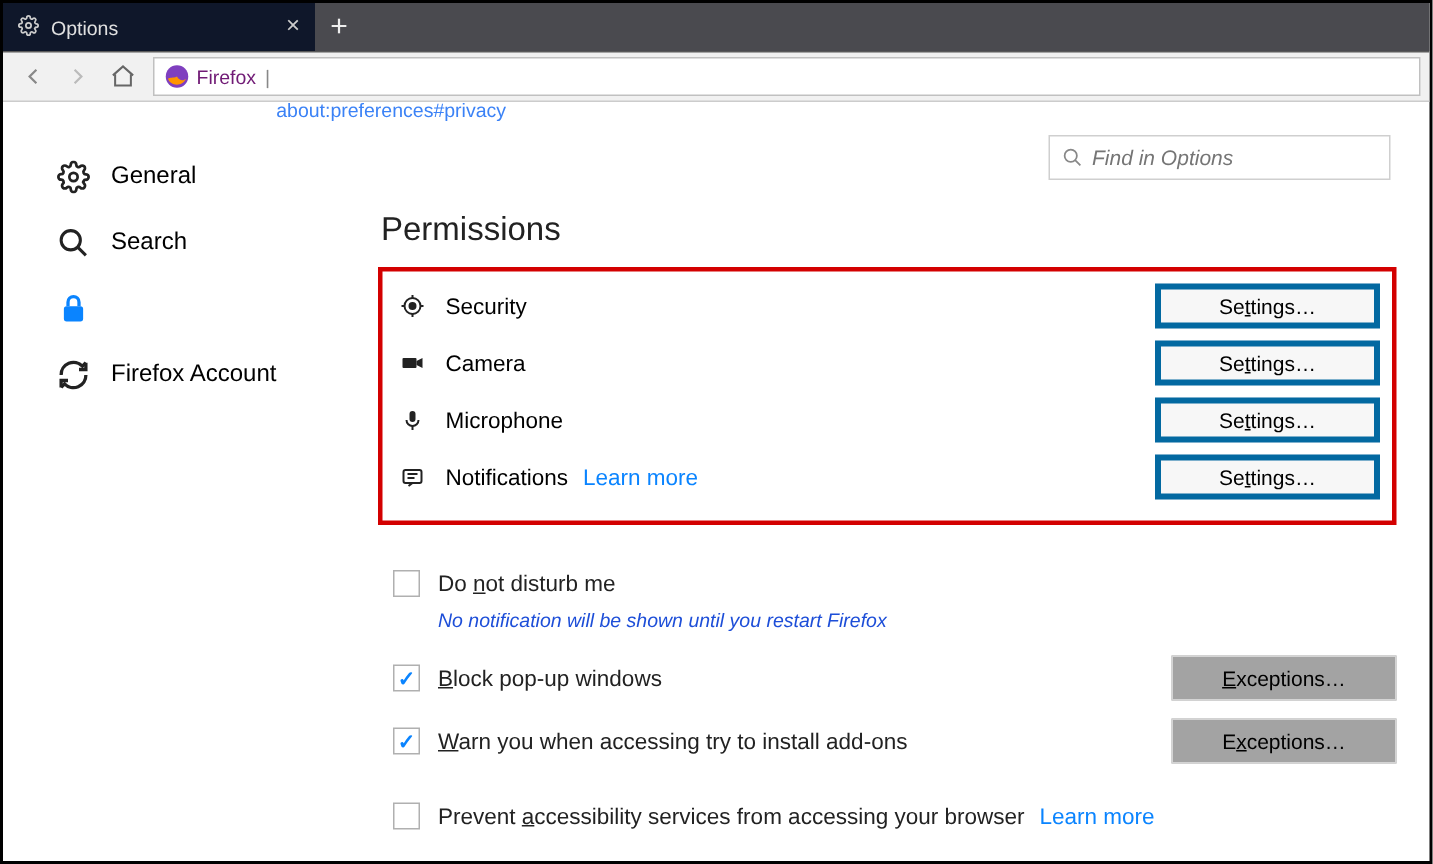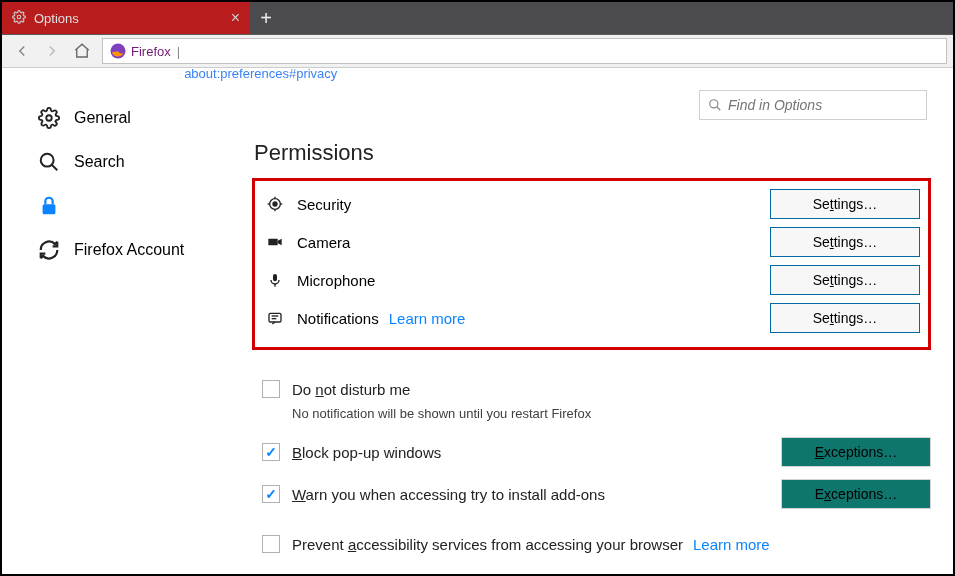--- a/index.html
+++ b/index.html
@@ -1,20 +1,20 @@
 <!DOCTYPE html>
 <html><head>
 <meta charset="utf-8">
 <style>
   * { box-sizing: border-box; margin: 0; padding: 0; font-family: "Segoe UI", Arial, sans-serif; }
   body { width: 955px; height: 576px; border: 2px solid #000; background: #fff; overflow: hidden; }
 
   
   .tabbar { height: 32px; background: #4a4a4f; display: flex; align-items: stretch; }
-  .tab { width: 248px; background: #b91c1c; color: #e0e0e0; display: flex; align-items: center; padding: 0 10px; font-size: 13px; gap: 8px; }
+  .tab { width: 208px; background: #0f172a; color: #e0e0e0; display: flex; align-items: center; padding: 0 10px; font-size: 13px; gap: 8px; }
   .tab .spacer { flex: 1; }
   .tab-close { color: #ccc; font-size: 16px; line-height: 1; }
   .newtab { width: 32px; display: flex; align-items: center; justify-content: center; color: #eee; font-size: 20px; font-weight: 300; }
 
   
   .navbar { height: 34px; background: #f1f1f1; border-top: 1px solid #5a5a5a; border-bottom: 1px solid #ccc; display: flex; align-items: center; padding: 0 6px; gap: 2px; }
   .nav-btn { width: 28px; height: 28px; display: flex; align-items: center; justify-content: center; color: #888; }
   .urlbar { flex: 1; height: 26px; background: #fff; border: 1px solid #c0c0c0; display: flex; align-items: center; padding: 0 6px; margin-left: 4px; font-size: 13px; }
   .ff-icon { width: 18px; height: 18px; margin-right: 4px; }
   .ff-label { color: #701a75; margin-right: 6px; font-size: 13px; }
@@ -33,28 +33,28 @@
   .search-box input { border:none; outline:none; flex:1; font-size:14px; font-style:italic; color:#777; background:transparent; }
 
   h2.section-title { font-size: 22px; font-weight: 500; color: #222; margin: 48px 0 12px 2px; }
 
   .perm-box { border: 3px solid #d30000; padding: 4px 8px 10px 8px; }
   .perm-row { display:flex; align-items:center; height: 38px; }
   .perm-row .picon { width: 24px; display:flex; justify-content:center; margin-right: 10px; }
   .perm-row .plabel { font-size: 15px; }
   .perm-row .link { color: #0a84ff; margin-left: 10px; font-size: 15px; }
   .perm-row .spacer { flex:1; }
-  .settings-btn { width: 150px; height: 30px; background: #f7f7f7; border: 1px solid #0369a1; font-size: 14px; }
+  .settings-btn { width: 150px; height: 30px; background: #f7f7f7; border: 4px solid #0369a1; font-size: 14px; }
 
   .check-row { display:flex; align-items:center; padding: 6px 0 6px 10px; font-size: 15px; color: #222; }
   .check { width: 18px; height: 18px; border: 1px solid #b0b0b0; margin-right: 12px; display:flex; align-items:center; justify-content:center; }
   .check.checked::after { content:"✓"; color:#0a84ff; font-size:14px; font-weight:bold; }
   .check-row .spacer { flex:1; }
-  .exceptions-btn { width: 150px; height: 30px; background:#0f766e; border:1px solid #d4d4d4; font-size:14px; }
-  .hint { font-size: 13px; color: #404040; padding: 2px 0 10px 40px; }
+  .exceptions-btn { width: 150px; height: 30px; background:#a3a3a3; border:1px solid #d4d4d4; font-size:14px; }
+  .hint { font-size: 13px; color: #1d4ed8; padding: 2px 0 10px 40px; font-style: italic; }
   .check-row .link { color:#0a84ff; margin-left:10px; }
 
   .under { text-decoration: underline; }
 </style>
 </head>
 <body>
 
 <div class="tabbar">
   <div class="tab">
     <span class="icon">

